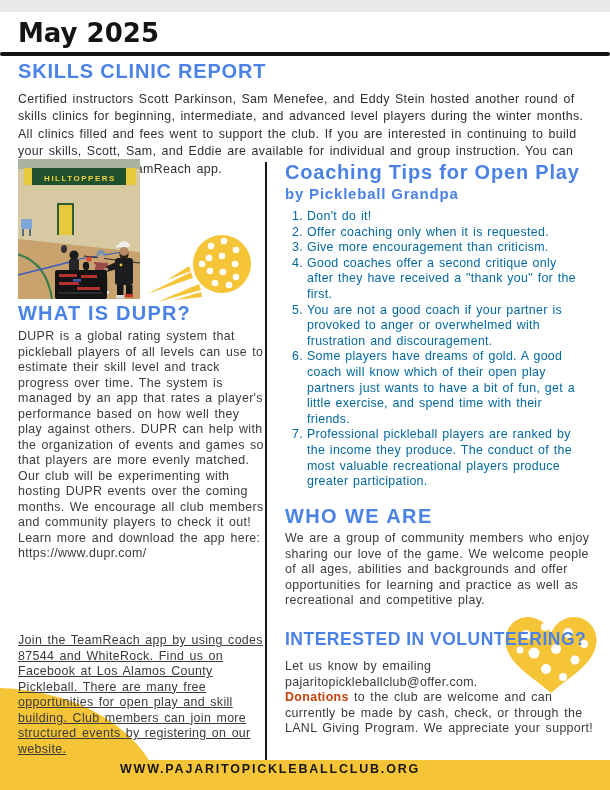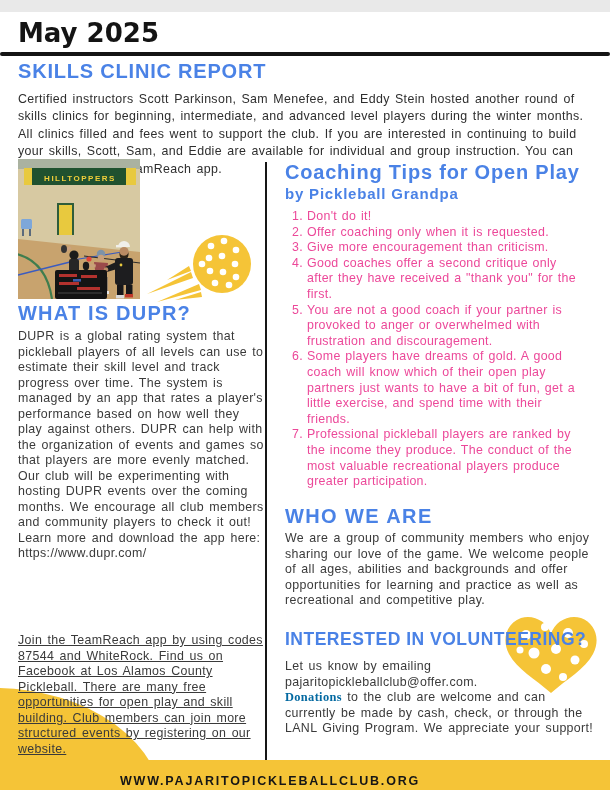--- a/index.html
+++ b/index.html
@@ -26,34 +26,34 @@
   .dupr-title { left:18px; top:290px; font-size:20px; letter-spacing:1.2px; }
   .dupr-body { left:18px; top:317px; width:246px; }
   .dupr-url { text-decoration:none; color:#3a3a3a; cursor:pointer; }
   .weekly-title { left:18px; top:592px; font-size:20px; letter-spacing:1.6px; }
   .weekly-body { left:18px; top:621px; width:250px;text-decoration:underline; }
   
   .coach-title { left:285px; top:149px; font-size:20px; letter-spacing:0.8px; }
   .coach-sub { left:285px; top:173px; font-size:15px; letter-spacing:0.8px; }
   .tips { left:292px; top:197px; width:295px; margin:0; padding:0; list-style:none;
           counter-reset:tip; font-size:12.4px; line-height:15.6px;
-          letter-spacing:0.3px; word-spacing:1px; color:#ec4899; z-index:2; }
+          letter-spacing:0.3px; word-spacing:1px; color:#0369a1; z-index:2; }
   .tips li { counter-increment:tip; position:relative; padding-left:15px; }
   .tips li::before { content:counter(tip) "."; position:absolute; left:0; top:0; }
   .who-title { left:285px; top:493px; font-size:20px; letter-spacing:1.4px; }
   .who-body { left:285px; top:519px; width:305px; }
   .heart { left:500px; top:596px; width:102px; height:90px; z-index:1; }
   .vol-title { left:285px; top:617px; font-size:17.5px; letter-spacing:0.5px; width:320px; }
   .vol-body { left:285px; top:647px; width:316px; }
-  .donations { color:#0369a1; font-weight:bold; cursor:pointer;font-family:Liberation Serif, serif; }
+  .donations { color:#c2410c; font-weight:bold; cursor:pointer; }
   
   .blob { left:-175px; top:676px; width:340px; height:250px; background:#f5c437;
           border-radius:50%; z-index:1; }
   .footer-bar { left:0; top:748px; width:610px; height:42px; background:#f5c437; z-index:3; }
-  .footer-text { width:540px; padding-top:14px; text-align:center; font-size:12.5px;
+  .footer-text { width:540px; padding-top:2px; text-align:center; font-size:12.5px;
           font-weight:bold; letter-spacing:1.8px; color:#161616; }
 </style>
 </head>
 <body>
 
 <div class="page">
 
   <div class="abs date">May 2025</div>
   <div class="abs top-rule"></div>
 

